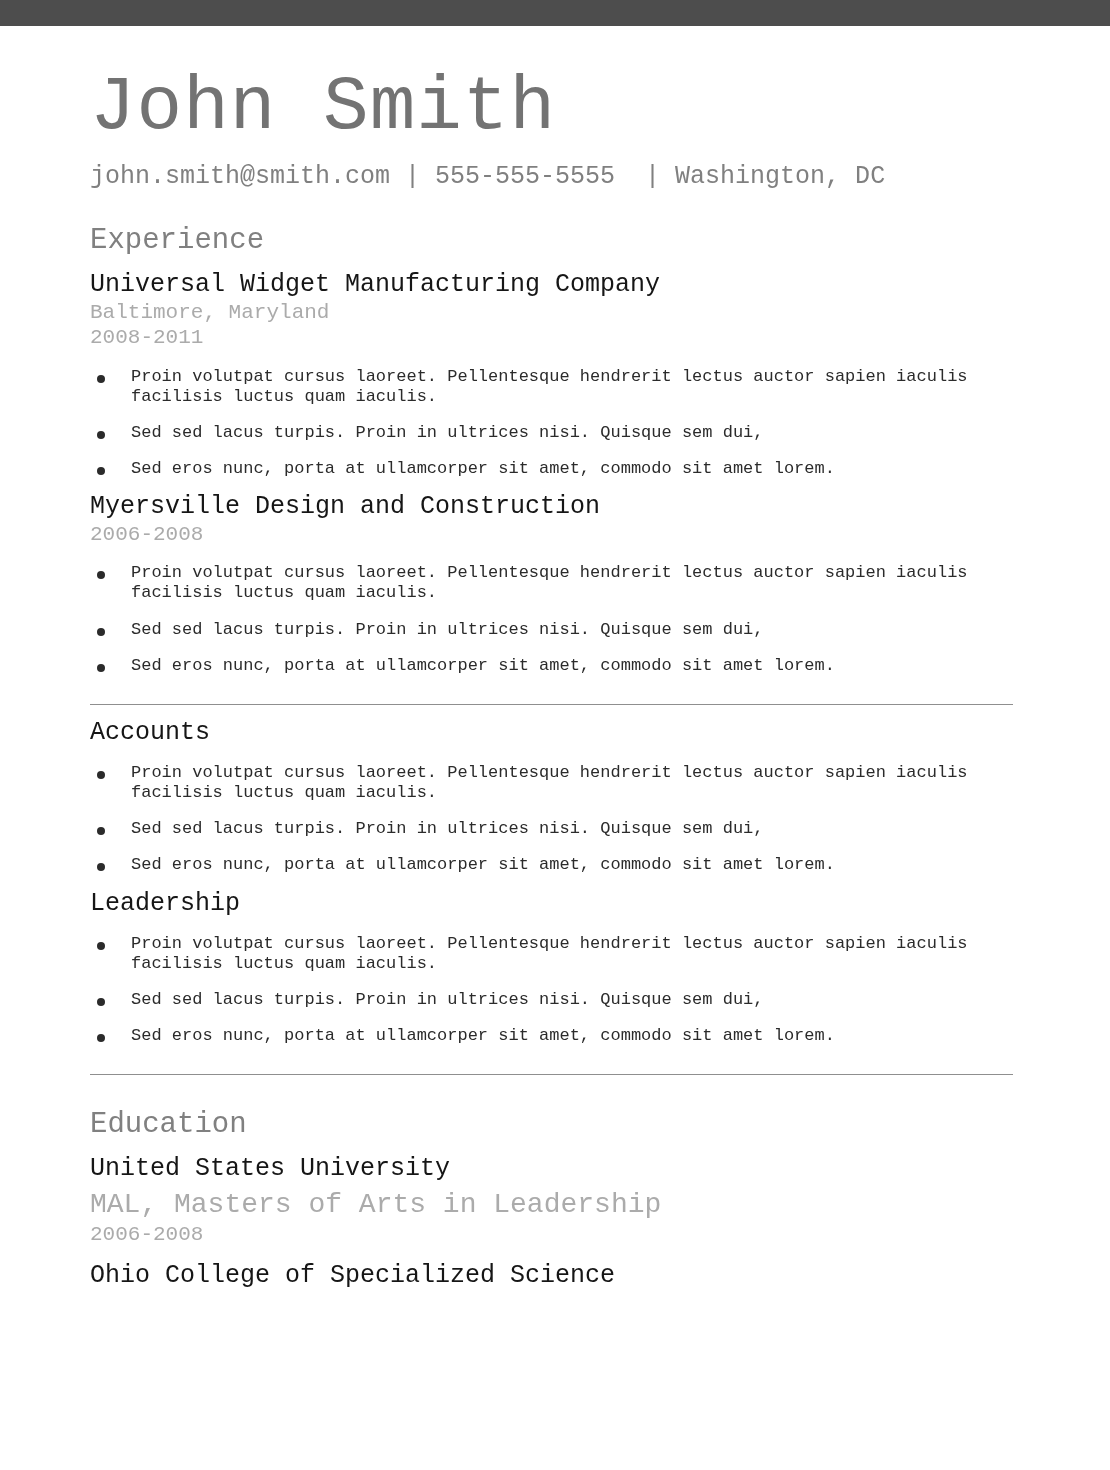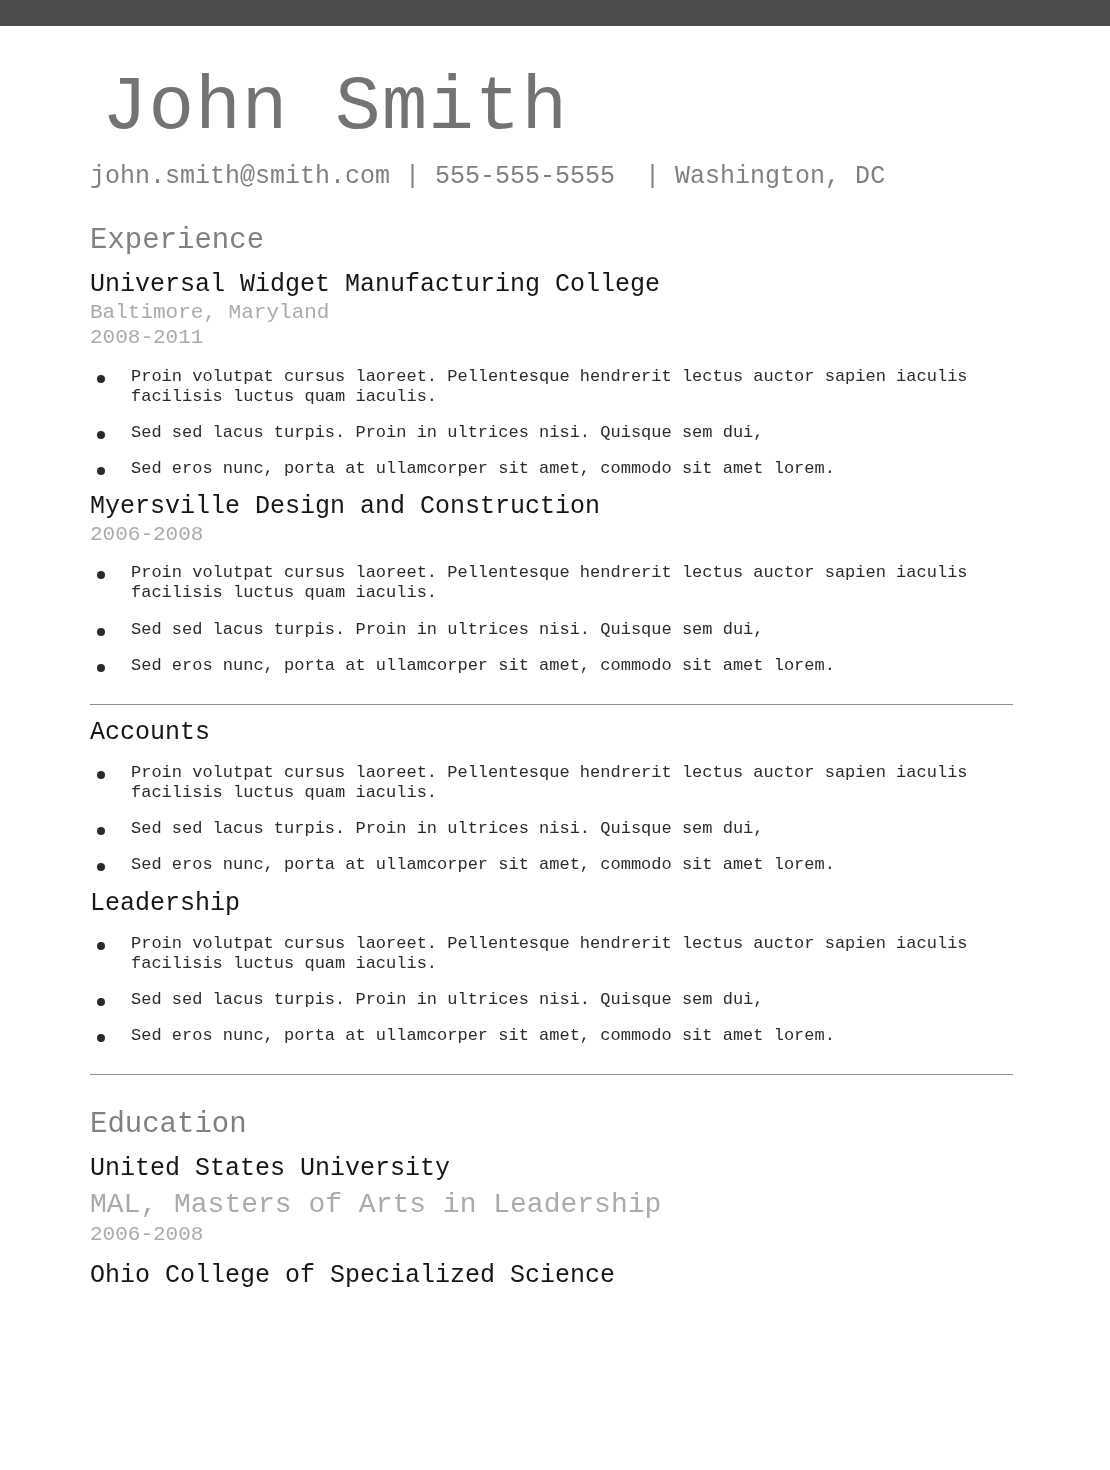--- a/index.html
+++ b/index.html
@@ -17,21 +17,20 @@
   }
   .content {
     padding: 44px 97px 40px 90px;
   }
   .resume-name {
     font-size: 76px;
     font-weight: 400;
     line-height: 1.0;
     letter-spacing: 1px;
     color: var(--name_gray, #737373);
-    margin-left: 12px;
   }
   .contact-line {
     margin-top: 16px;
     font-size: 25px;
     color: var(--section_gray, #808080);
     white-space: pre;
   }
   .section-title {
     margin-top: 34px;
     font-size: 29px;
@@ -98,21 +97,21 @@
 
   <div class="content">
 
     <h1 class="resume-name">John Smith</h1>
     <div class="contact-line">john.smith@smith.com | 555-555-5555  | Washington, DC</div>
 
     <section>
       <h2 class="section-title">Experience</h2>
 
       <div class="entry">
-        <h3 class="entry-title">Universal Widget Manufacturing College</h3>
+        <h3 class="entry-title">Universal Widget Manufacturing Company</h3>
         <div class="entry-location">Baltimore, Maryland</div>
         <div class="entry-dates">2008-2011</div>
         <ul class="bullets">
           <li>Proin volutpat cursus laoreet. Pellentesque hendrerit lectus auctor sapien iaculis facilisis luctus quam iaculis.</li>
           <li>Sed sed lacus turpis. Proin in ultrices nisi. Quisque sem dui,</li>
           <li>Sed eros nunc, porta at ullamcorper sit amet, commodo sit amet lorem.</li>
         </ul>
       </div>
 
       <div class="entry">

